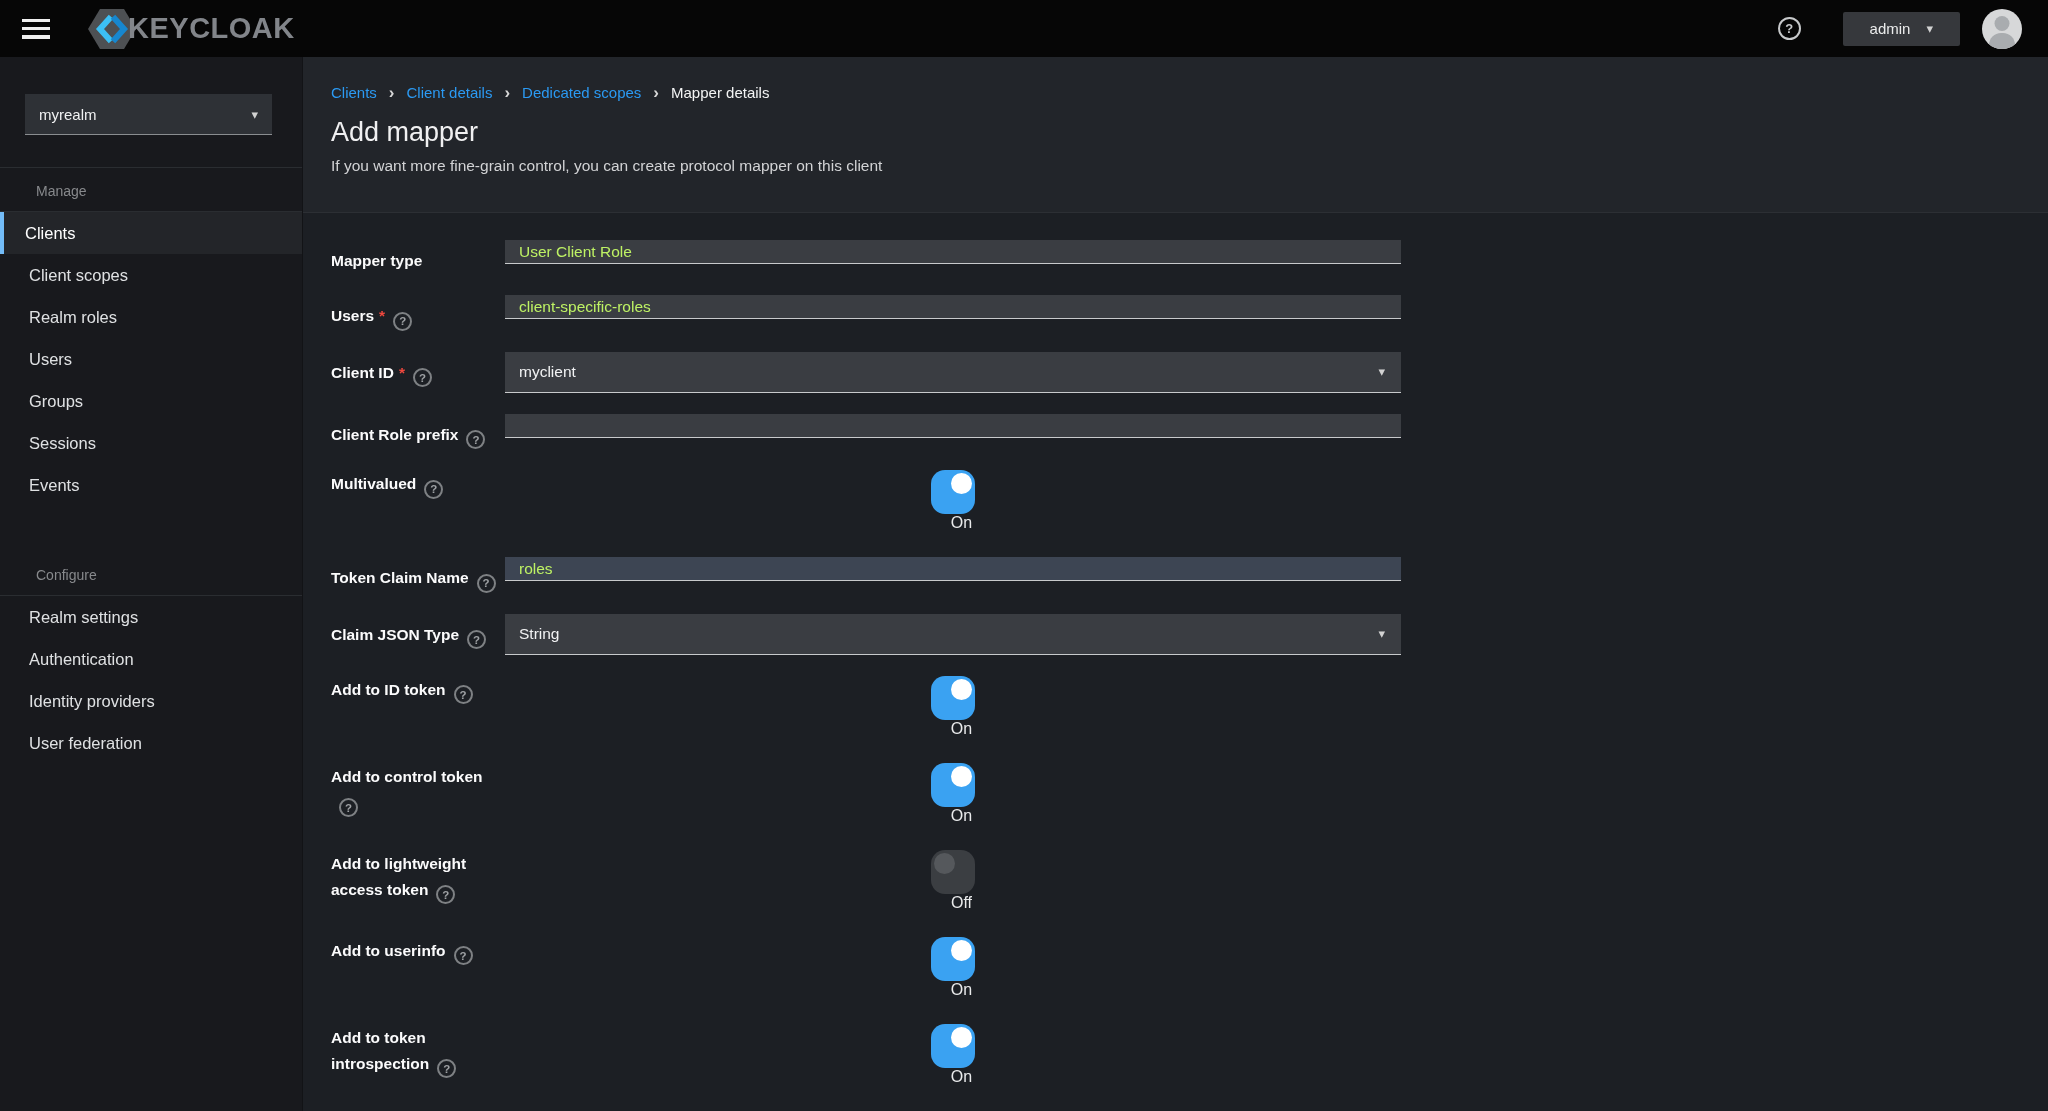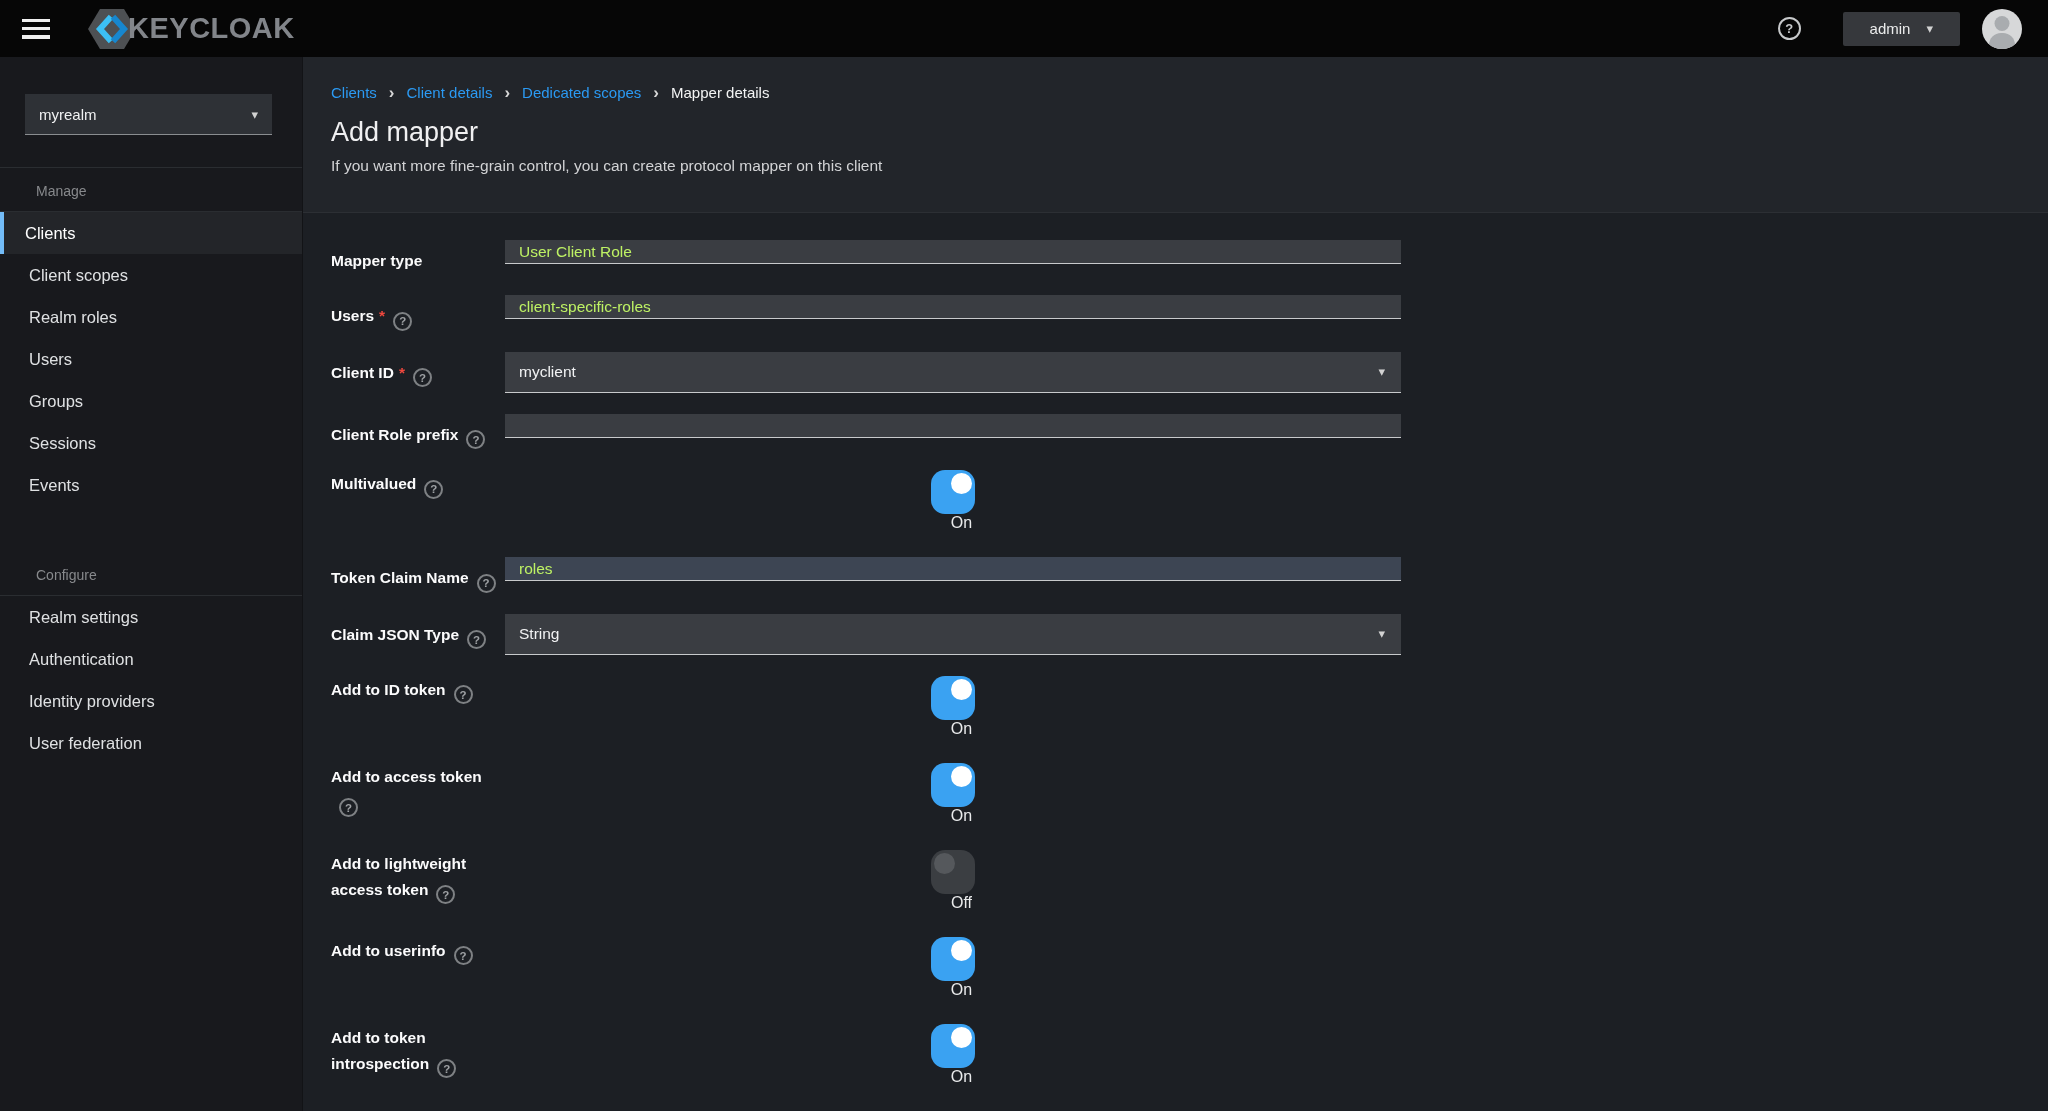--- a/index.html
+++ b/index.html
@@ -310,21 +310,21 @@
         <div class="fctrl switchwrap">
           <div class="switch on">
               <div class="knob"></div>
             </div>
           <span class="switch-state">On</span>
         </div>
       </div>
 
       <div class="row row-switch tall">
         <div class="flabel">
-          <span>Add to access token</span><span class="helpi">
+          <span>Add to control token</span><span class="helpi">
               <span>?</span>
             </span>
         </div>
         <div class="fctrl switchwrap">
           <div class="switch on">
               <div class="knob"></div>
             </div>
           <span class="switch-state">On</span>
         </div>
       </div>

